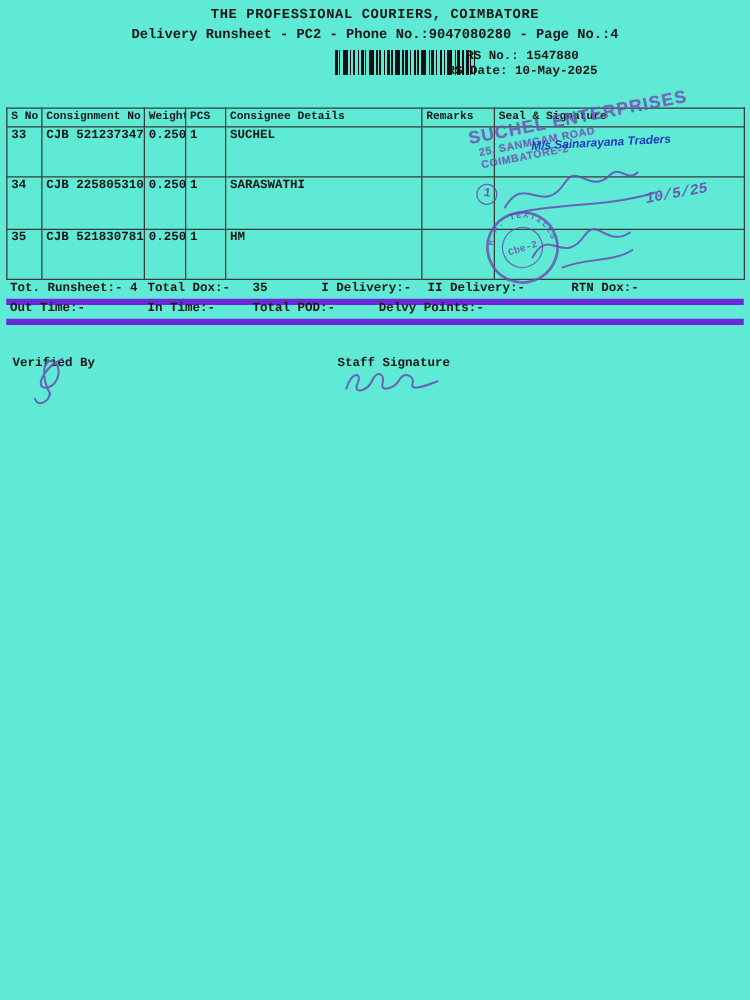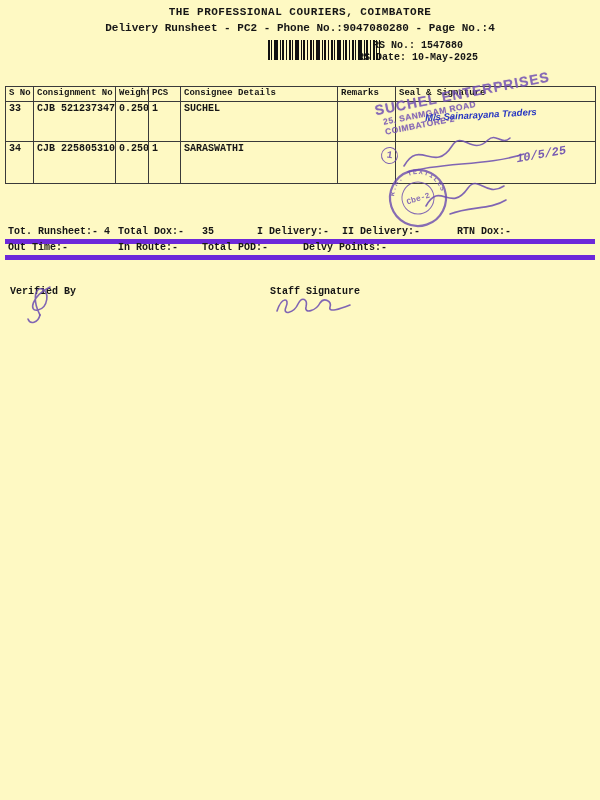--- a/index.html
+++ b/index.html
@@ -1,17 +1,17 @@
 <!DOCTYPE html>
 <html><head>
 <meta charset="utf-8">
 <style>
   html,body{margin:0;padding:0;background:#e8e8e8;}
   .page{
-    position:relative;width:600px;height:800px;background:#fef9c3;
+    position:relative;width:600px;height:800px;background:#5eead4;
     font-family:"Liberation Mono","DejaVu Sans Mono",monospace;
     color:#161616;overflow:hidden;margin:0 auto;
     box-shadow:0 0 4px rgba(0,0,0,.25);
   }
   .title{ text-align:center;padding-top:6px;font-size:11px;font-weight:700;letter-spacing:.5px;}
   .subtitle{text-align:center;margin-top:4px;font-size:11px;font-weight:700;}
   .info-line{font-size:10px;font-weight:700;line-height:12px;white-space:pre;}
   .info-left{position:absolute;left:10px;top:36px;}
   .info-right{position:absolute;left:358px;top:40px;text-align:center;}
   .barcode{
@@ -109,34 +109,43 @@
       </tr>
       <tr style="height:42px">
         <td>34</td>
         <td>CJB 225805310</td>
         <td>0.250</td>
         <td>1</td>
         <td>SARASWATHI</td>
         <td></td>
         <td></td>
       </tr>
+      <tr style="height:40px">
+        <td>35</td>
+        <td>CJB 521830781</td>
+        <td>0.250</td>
+        <td>1</td>
+        <td>HM</td>
+        <td></td>
+        <td></td>
+      </tr>
     </tbody>
   </table>
 
   <div class="rule-row" style="top:224px;height:15px;">
     <span style="left:3px">Tot. Runsheet:- 4</span>
     <span style="left:113px">Total Dox:-   35</span>
     <span style="left:252px">I Delivery:-</span>
     <span style="left:337px">II Delivery:-</span>
     <span style="left:452px">RTN Dox:-</span>
   </div>
 
   <div class="rule-row" style="top:240px;height:15px;">
     <span style="left:3px">Out Time:-</span>
-    <span style="left:113px">In Route:-</span>
+    <span style="left:113px">In Time:-</span>
     <span style="left:197px">Total POD:-</span>
     <span style="left:298px">Delvy Points:-</span>
   </div>
 
 
   <div class="sig-label" style="left:10px;top:286px">Verified By</div>
   <div class="sig-label" style="left:270px;top:286px">Staff Signature</div>
 
   <div class="overlay">
 

